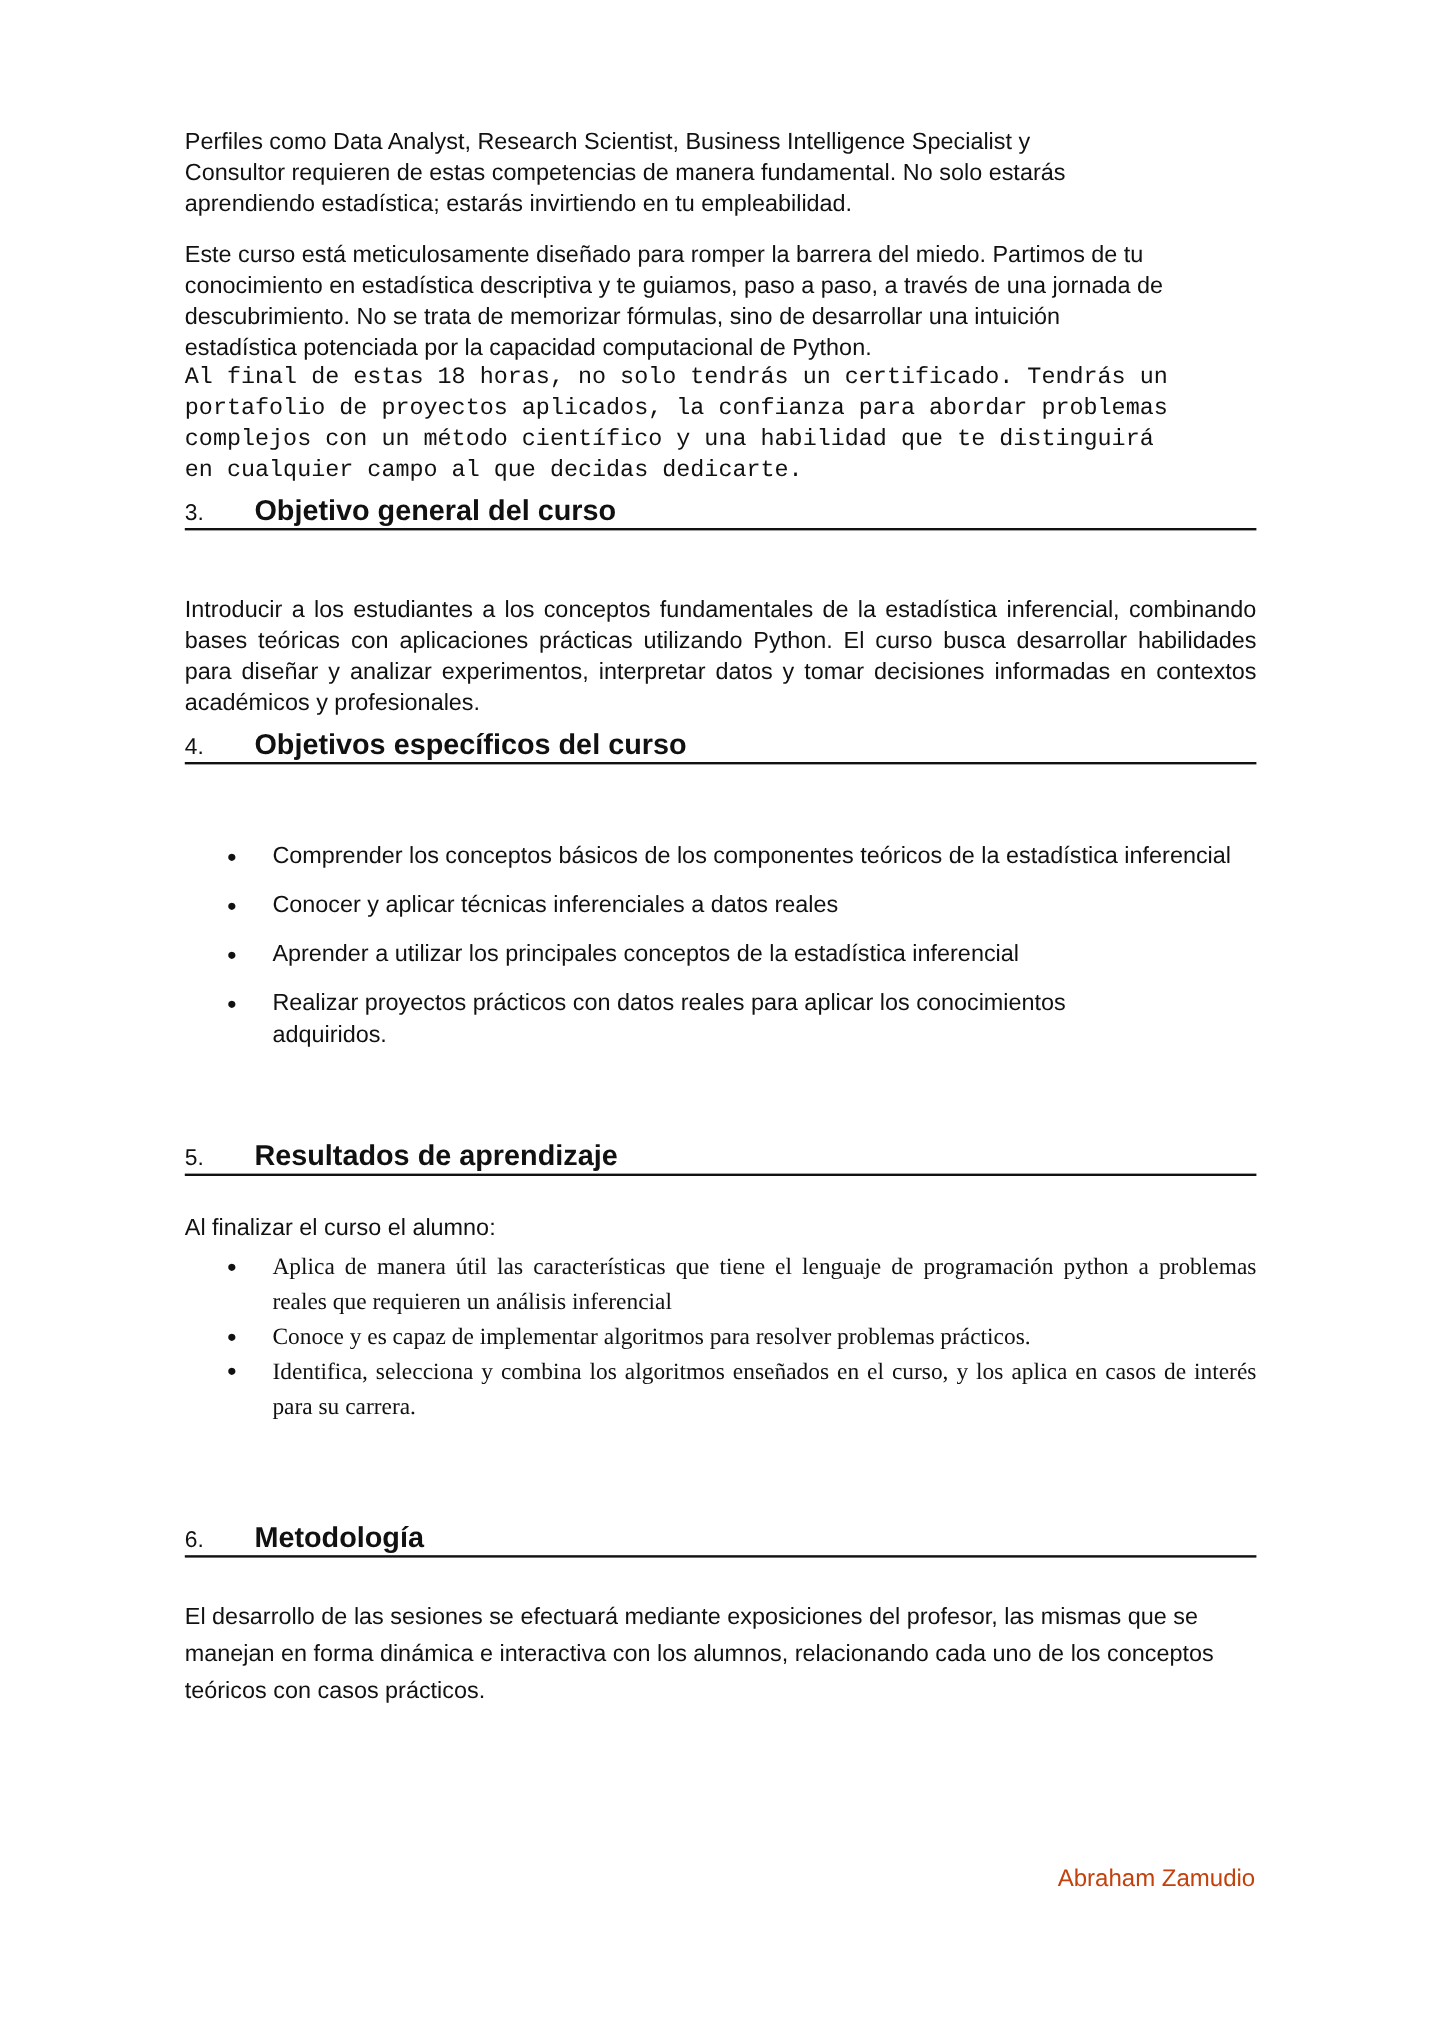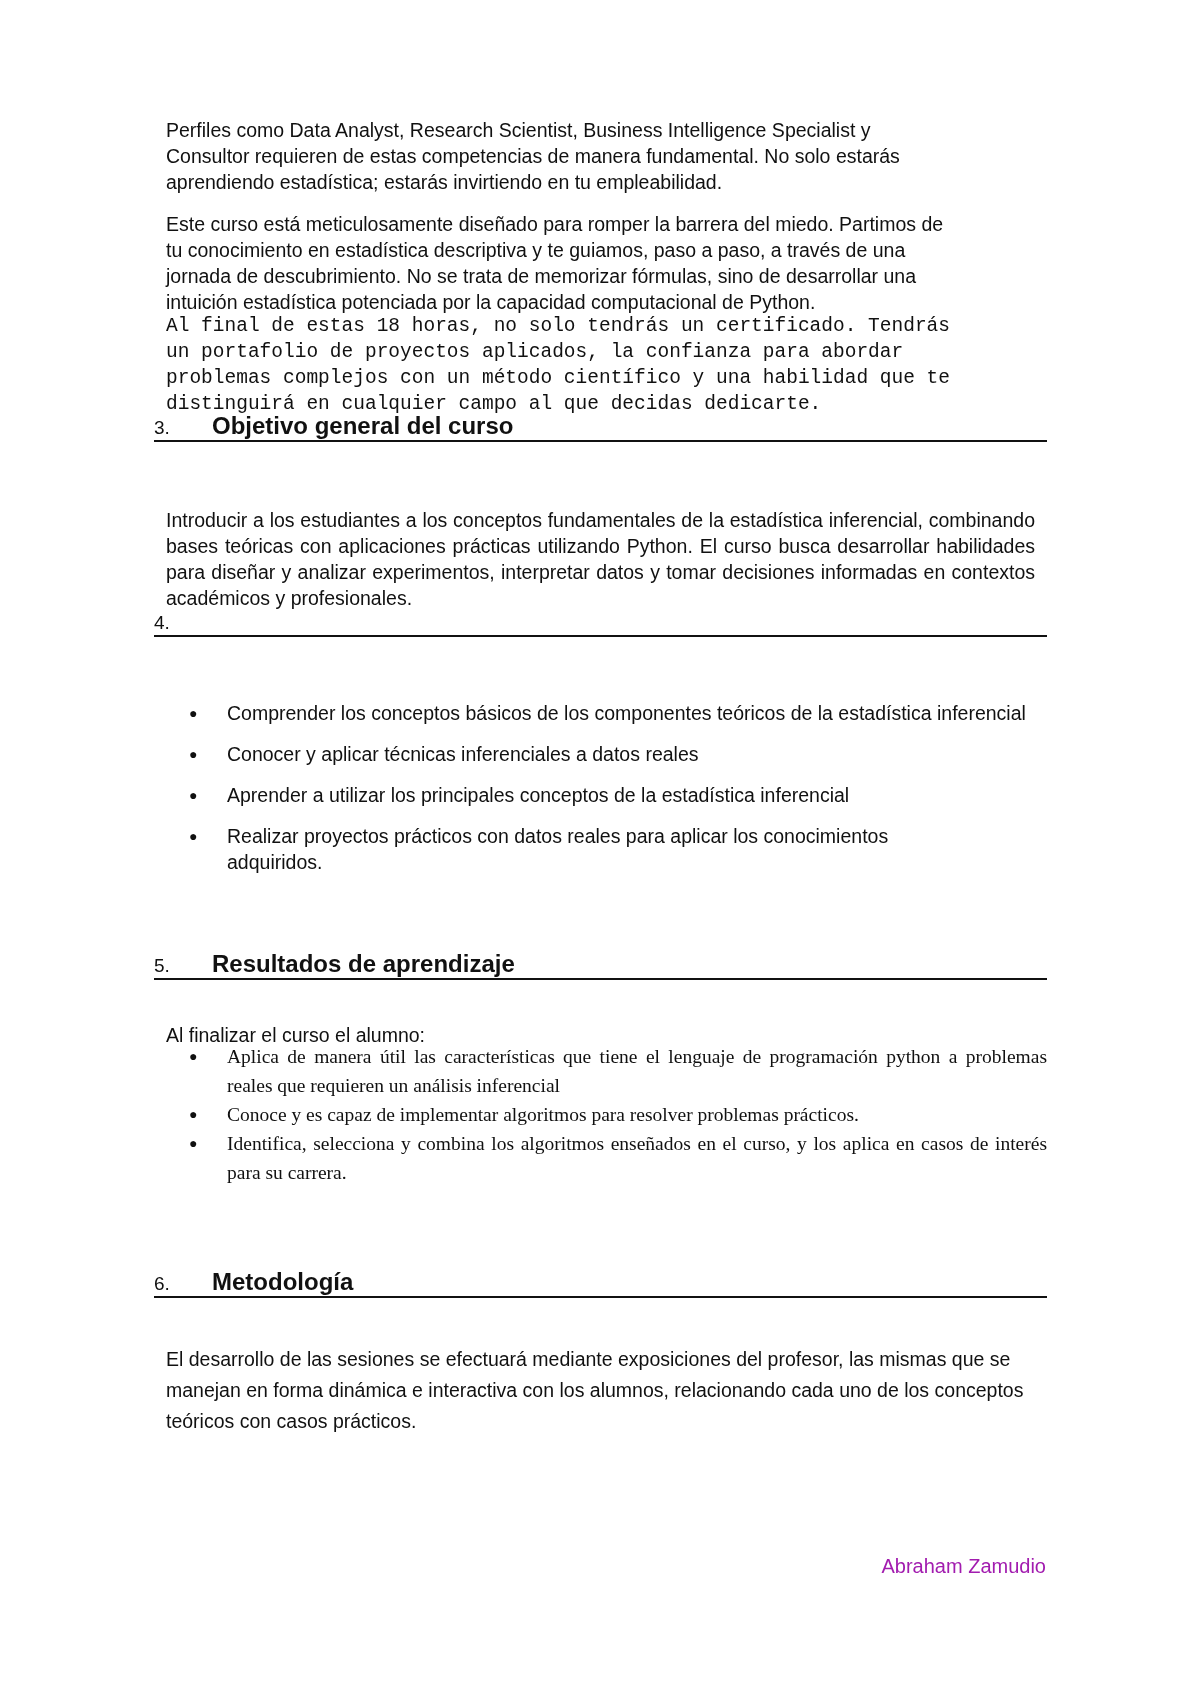--- a/index.html
+++ b/index.html
@@ -1,27 +1,27 @@
 <!DOCTYPE html>
 <html><head>
 <meta charset="utf-8">
 <style>
   html, body { margin: 0; padding: 0; background: #ffffff; }
   body { width: 1192px; height: 1684px; position: relative; font-family: "Liberation Sans", sans-serif; color: #111; }
   .page { position: absolute; left: 154px; top: 0; width: 893px; }
-  p { margin: 12px; font-size: 19.5px; line-height: 26px; }
+  p { margin: 0; font-size: 19.5px; line-height: 26px; }
   .justify { text-align: justify; }
   .sec { position: absolute; left: 0; width: 893px; border-bottom: 2px solid #111; height: 34px; }
   .sec .num { position: absolute; left: 0; bottom: 1px; font-size: 19px; }
   .sec .title { position: absolute; left: 58px; bottom: 0px; font-size: 24px; font-weight: bold; }
   ul { margin: 0; padding: 0; list-style: none; }
   li { position: relative; padding-left: 73px; font-size: 19.5px; line-height: 26px; }
   li::before { content: "●"; position: absolute; left: 35px; top: 0; font-size: 14px; }
   .blk { position: absolute; left: 0; width: 893px; }
-  .footer { position: absolute; right: 146px; top: 1555px; font-size: 20px; color: #a21caf; }
+  .footer { position: absolute; right: 146px; top: 1555px; font-size: 20px; color: #c2410c; }
 </style>
 </head>
 <body>
 
 <div class="page">
 
   <div class="blk" style="top:105px;width:760px;">
     <p>Perfiles como Data Analyst, Research Scientist, Business Intelligence Specialist y Consultor requieren de estas competencias de manera fundamental. No solo estarás aprendiendo estadística; estarás invirtiendo en tu empleabilidad.</p>
   </div>
   <div class="blk" style="top:199px;width:820px;">
@@ -34,20 +34,21 @@
   <div class="sec" style="top:406px;">
     <span class="num">3.</span>
     <span class="title">Objetivo general del curso</span>
   </div>
   <div class="blk" style="top:495px;">
     <p class="justify">Introducir a los estudiantes a los conceptos fundamentales de la estadística inferencial, combinando bases teóricas con aplicaciones prácticas utilizando Python. El curso busca desarrollar habilidades para diseñar y analizar experimentos, interpretar datos y tomar decisiones informadas en contextos académicos y profesionales.</p>
   </div>
 
   <div class="sec" style="top:601px;">
     <span class="num">4.</span>
+    <span class="title">Objetivos específicos del curso</span>
   </div>
   <ul class="blk" style="top:700px;">
     <li style="margin-bottom:15px;">Comprender los conceptos básicos de los componentes teóricos de la estadística inferencial</li>
     <li style="margin-bottom:15px;">Conocer y aplicar técnicas inferenciales a datos reales</li>
     <li style="margin-bottom:15px;">Aprender a utilizar los principales conceptos de la estadística inferencial</li>
     <li style="padding-right:60px;">Realizar proyectos prácticos con datos reales para aplicar los conocimientos adquiridos.</li>
   </ul>
 
   <div class="sec" style="top:944px;">
     <span class="num">5.</span>

